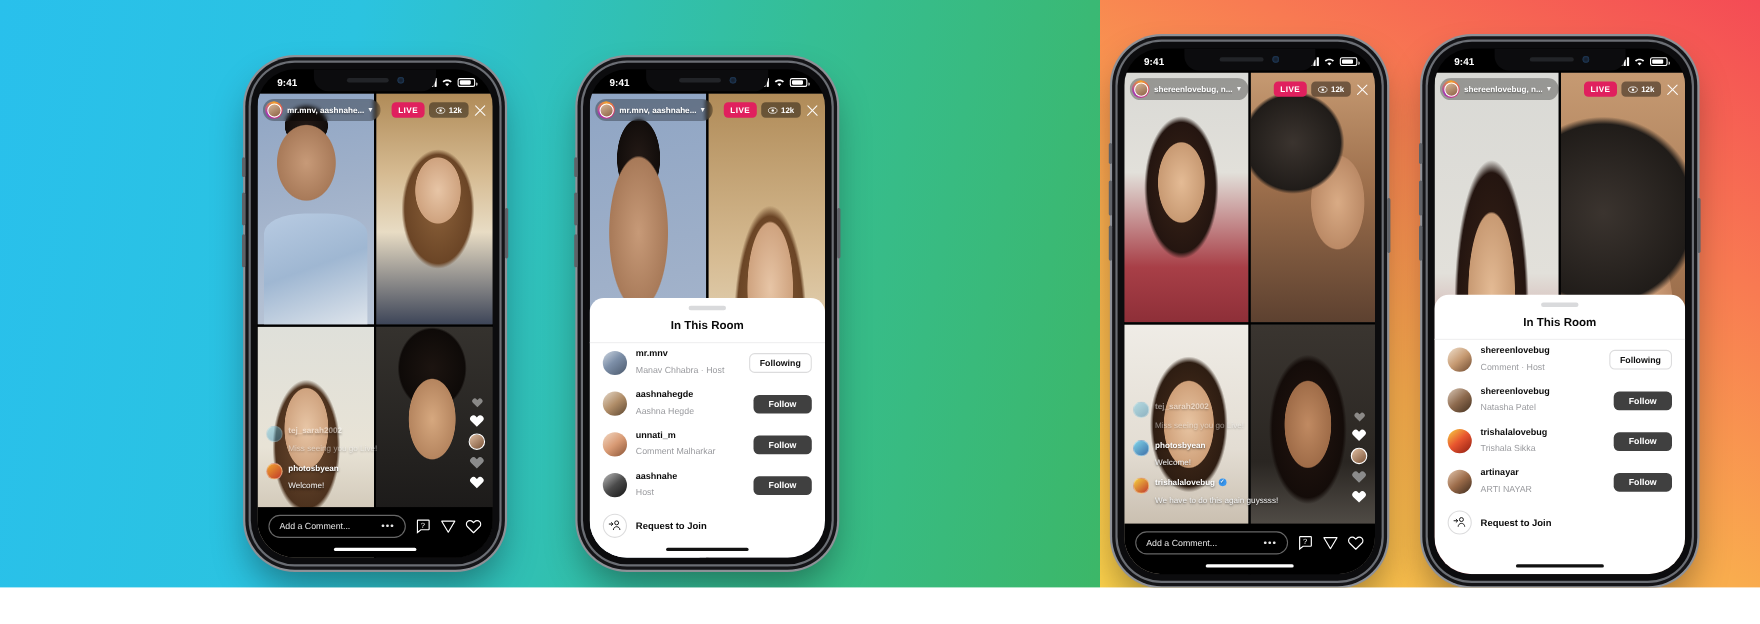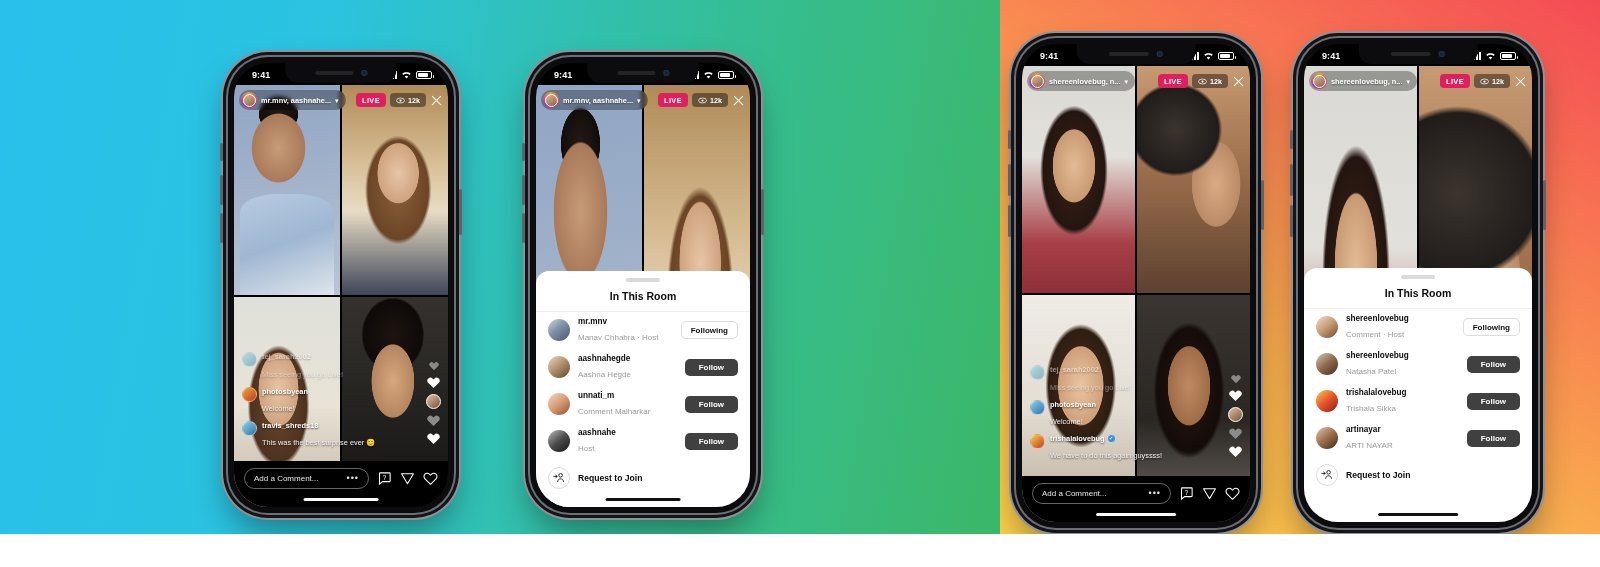--- a/index.html
+++ b/index.html
@@ -325,27 +325,20 @@
                 <span class="cb">Miss seeing you go Live!</span>
               </span>
             </div>
             <div class="cmt">
               <span class="cav c3"></span>
               <span class="ctxt">
                 <span class="cu">photosbyean</span>
                 <span class="cb">Welcome!</span>
               </span>
             </div>
-            <div class="cmt">
-              <span class="cav c2"></span>
-              <span class="ctxt">
-                <span class="cu">travis_shreds18</span>
-                <span class="cb">This was the best surprise ever 😊</span>
-              </span>
-            </div>
           </div>
 
           <div class="bottombar">
             <div class="cmt-input">
               <span>Add a Comment...</span>
               <span class="dots">•••</span>
             </div>
             <span class="act">
               <svg viewBox="0 0 24 24">
                   <path d="M4 3h16a1 1 0 0 1 1 1v12a1 1 0 0 1-1 1H9l-5 4V4a1 1 0 0 1 1-1z" fill="none" stroke="#fff" stroke-width="1.7"></path>

